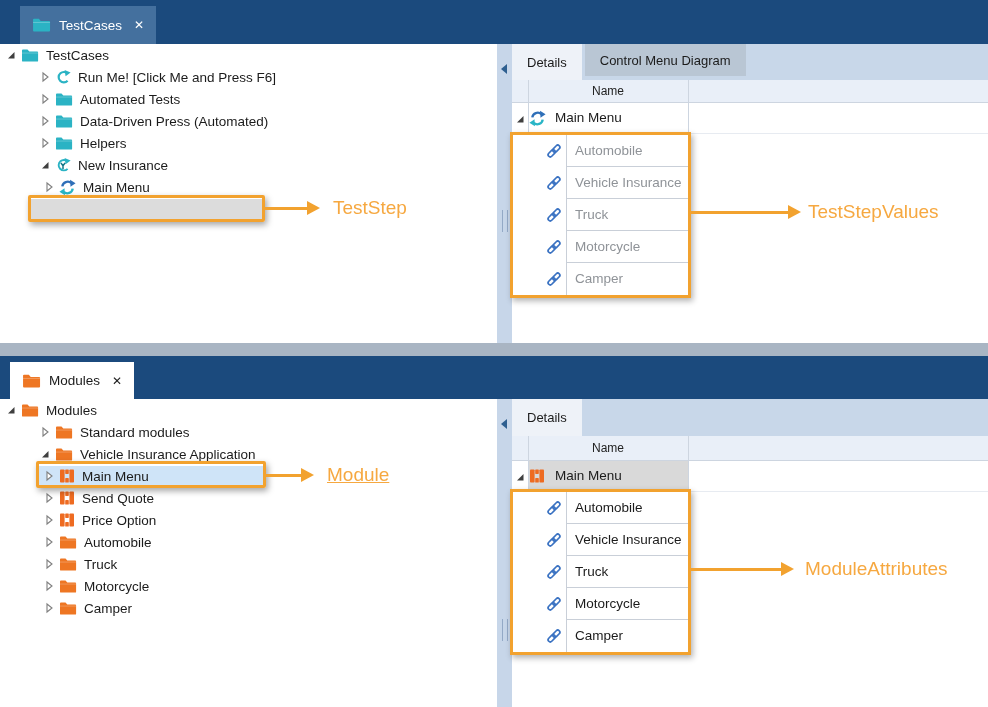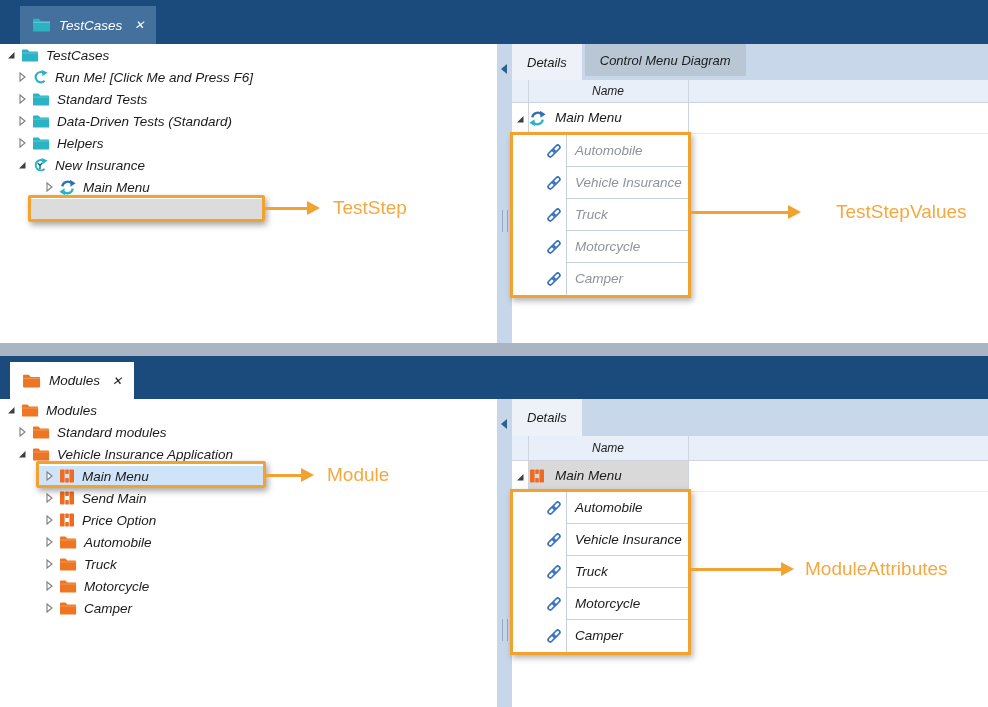--- a/index.html
+++ b/index.html
@@ -1,21 +1,21 @@
 <!DOCTYPE html>
 <html><head>
 <meta charset="utf-8">
 <style>
   html,body{margin:0;padding:0;}
   body{
     width:988px;height:707px;position:relative;overflow:hidden;
     background:#ffffff;font-family:"Liberation Sans",sans-serif;
     -webkit-font-smoothing:antialiased;
   }
-  .win{position:absolute;left:0;width:988px;overflow:hidden;background:#7dd3fc;font-style:italic;}
+  .win{position:absolute;left:0;width:988px;overflow:hidden;background:#7dd3fc;}
   #win-top{top:0;height:343px;}
   #win-bottom{top:356px;height:351px;}
   #h-divider{position:absolute;top:343px;left:0;width:988px;height:13px;background:#a9b5c3;}
 
   
   .titlebar{position:absolute;left:0;top:0;right:0;height:44px;background:#1b4a7d;}
   #win-bottom .titlebar{height:43px;}
   .doc-tab{position:absolute;top:6px;bottom:0;display:flex;align-items:center;gap:8px;padding:0 12px;font-size:13.5px;}
   #win-top .doc-tab{left:20px;background:#44709e;color:#fff;}
   #win-bottom .doc-tab{left:10px;background:#ffffff;color:#1b1b1b;}
@@ -68,21 +68,21 @@
   .vrow .icell svg{position:absolute;right:4px;top:8px;}
   .vrow .tcell{flex:1;border-left:1px solid #c9cfd8;line-height:31px;padding-left:8px;
     font-size:13.5px;white-space:nowrap;overflow:hidden;}
   .vrow:not(:last-child) .tcell{border-bottom:1px solid #c9cfd8;}
   #win-top .vrow .tcell{color:#8f9398;}
   #win-bottom .vrow .tcell{color:#1b1b1b;}
 
   
   .trow{position:relative;z-index:1;height:22px;display:flex;align-items:center;cursor:default;}
   .lvl0{padding-left:4px;}
-  .lvl1{padding-left:15px;}
+  .lvl1{padding-left:38px;}
   .lvl2{padding-left:42px;}
   .trow .exp{flex:none;margin-right:3px;}
   .trow .icn{flex:none;margin-right:7px;}
   .trow .lbl{font-size:13.5px;color:#1b1b1b;white-space:nowrap;}
   .hl{position:absolute;z-index:0;}
   #hl-top{left:31px;top:155px;width:231px;height:20px;background:#dcdcdc;}
   #hl-bottom{left:39px;top:67px;width:224px;height:20px;background:#cfe4f8;}
   .ann-rect{position:absolute;z-index:3;border:3px solid #f2a22f;border-radius:2px;
     box-shadow:2px 3px 6px rgba(0,0,0,.35);pointer-events:none;}
   #ann-tree-top{left:28px;top:151px;width:231px;height:21px;}
@@ -179,30 +179,30 @@
           </svg>
         <span class="lbl">Run Me! [Click Me and Press F6]</span>
       </div>
       <div class="trow lvl1">
         <svg class="exp" width="14" height="14">
             <use href="#i-exp-c"></use>
           </svg>
         <svg class="icn c-teal" width="18" height="15">
             <use href="#i-folder"></use>
           </svg>
-        <span class="lbl">Standard Tests</span>
+        <span class="lbl">Automated Tests</span>
       </div>
       <div class="trow lvl1">
         <svg class="exp" width="14" height="14">
             <use href="#i-exp-c"></use>
           </svg>
         <svg class="icn c-teal" width="18" height="15">
             <use href="#i-folder"></use>
           </svg>
-        <span class="lbl">Data-Driven Tests (Standard)</span>
+        <span class="lbl">Data-Driven Press (Automated)</span>
       </div>
       <div class="trow lvl1">
         <svg class="exp" width="14" height="14">
             <use href="#i-exp-c"></use>
           </svg>
         <svg class="icn c-teal" width="18" height="15">
             <use href="#i-folder"></use>
           </svg>
         <span class="lbl">Helpers</span>
       </div>
@@ -354,21 +354,21 @@
           </svg>
         <span class="lbl">Main Menu</span>
       </div>
       <div class="trow lvl2">
         <svg class="exp" width="14" height="14">
             <use href="#i-exp-c"></use>
           </svg>
         <svg class="icn c-module" width="16" height="16">
             <use href="#i-module"></use>
           </svg>
-        <span class="lbl">Send Main</span>
+        <span class="lbl">Send Quote</span>
       </div>
       <div class="trow lvl2">
         <svg class="exp" width="14" height="14">
             <use href="#i-exp-c"></use>
           </svg>
         <svg class="icn c-module" width="16" height="16">
             <use href="#i-module"></use>
           </svg>
         <span class="lbl">Price Option</span>
       </div>
@@ -482,19 +482,19 @@
         </div>
       </div>
     </div>
   </div>
 </div>
 
 <div class="arrow" style="left:265px;top:207px;width:42px;"></div>
 <div class="ann-label" style="left:333px;top:197px;">TestStep</div>
 
 <div class="arrow" style="left:690px;top:211px;width:98px;"></div>
-<div class="ann-label" style="left:808px;top:201px;margin-left:28px;">TestStepValues</div>
+<div class="ann-label" style="left:808px;top:201px;">TestStepValues</div>
 
 <div class="arrow" style="left:265px;top:474px;width:36px;"></div>
-<div class="ann-label" style="left:327px;top:464px;">Module</div>
+<div class="ann-label" style="left:327px;top:464px;text-decoration:underline;">Module</div>
 
 <div class="arrow" style="left:691px;top:568px;width:90px;"></div>
 <div class="ann-label" style="left:805px;top:558px;">ModuleAttributes</div>
 
 </body></html>

